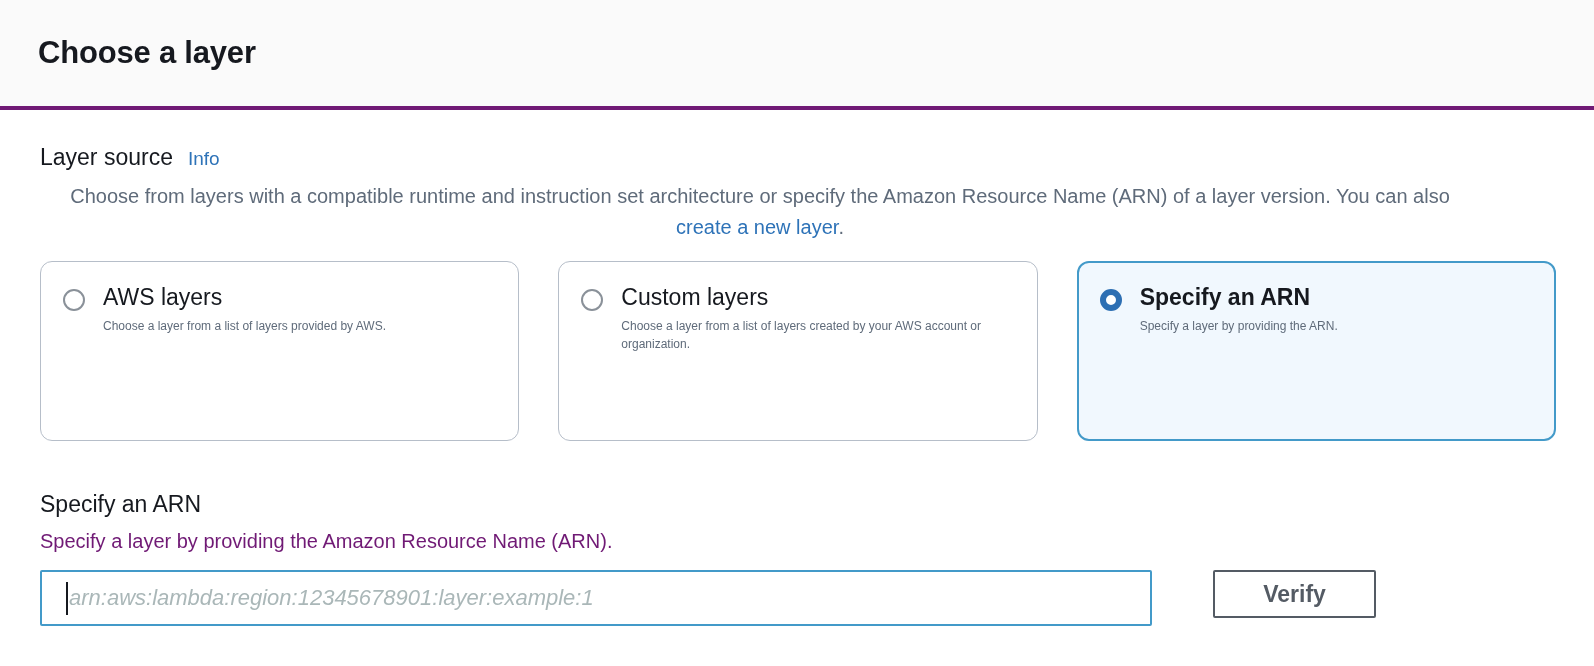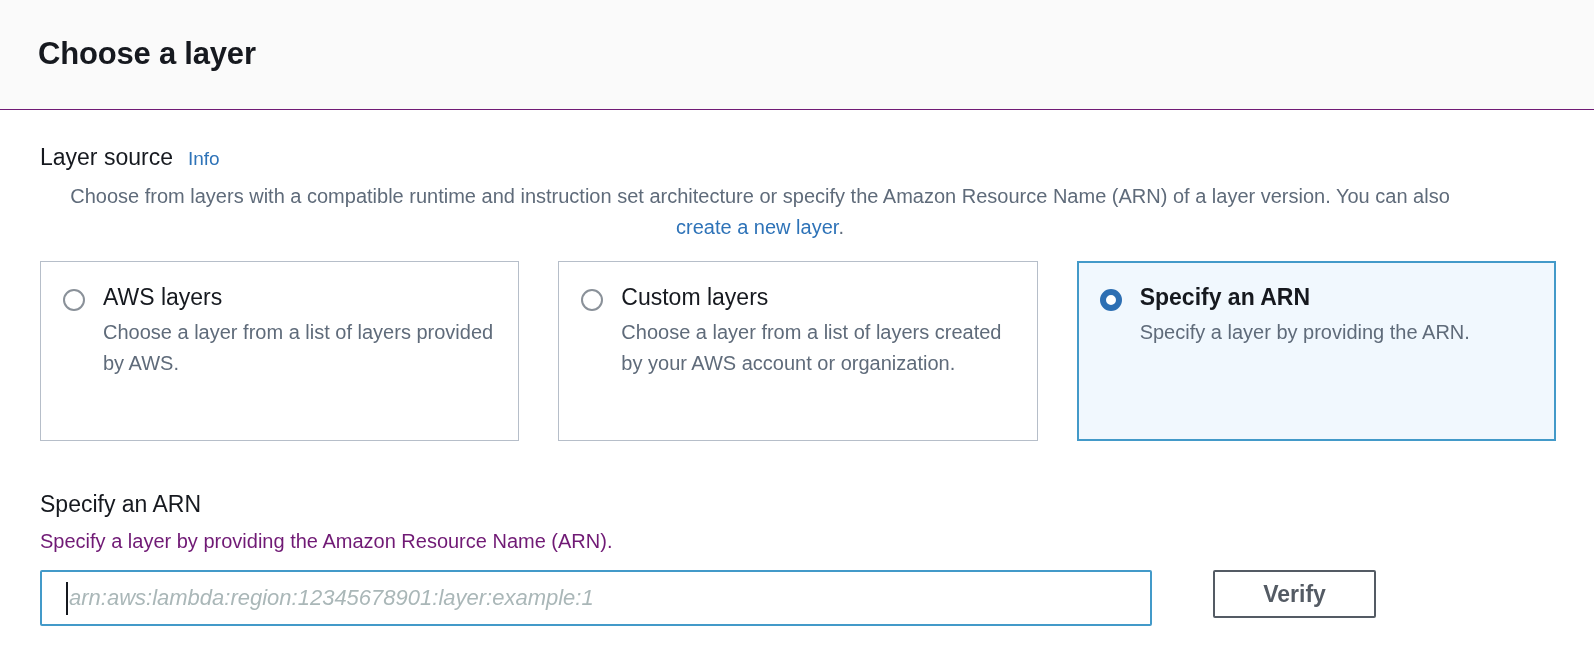--- a/index.html
+++ b/index.html
@@ -14,21 +14,21 @@
     font-family: "Liberation Sans", sans-serif;
     color: #16191f;
     overflow: hidden;
   }
 
   
   .panel-header {
     height: 110px;
     box-sizing: border-box;
     background: #fafafa;
-    border-bottom: 1px solid #701a75;
+    border-bottom: 4px solid #701a75;
     display: flex;
     align-items: center;
     padding: 0 38px;
   }
   .panel-title {
     font-size: 31px;
     font-weight: bold;
     color: #16191f;
     letter-spacing: -0.2px;
     line-height: 1.1;
@@ -78,21 +78,21 @@
     display: flex;
     gap: 39px;
     margin-bottom: 0;
   }
   .radio-card {
     flex: 1 1 0;
     min-width: 0;
     box-sizing: border-box;
     height: 180px;
     border: 1px solid #b6bec9;
-    border-radius: 0;
+    border-radius: 12px;
     background: #ffffff;
     padding: 22px 22px 0 22px;
     display: flex;
     align-items: flex-start;
     gap: 18px;
     cursor: pointer;
   }
   .radio-card.selected {
     border: 2px solid #439ac9;
     background: #f1f8fe;
@@ -116,21 +116,21 @@
 
   .radio-text { min-width: 0; }
   .radio-title {
     font-size: 23px;
     color: #16191f;
     line-height: 1.18;
     margin-bottom: 6px;
   }
   .radio-card.selected .radio-title { font-weight: bold; }
   .radio-desc {
-    font-size: 20px;
+    font-size: 12px;
     line-height: 1.55;
     color: #5f6b7a;
   }
 
   
   .arn-section { margin-top: 50px; }
   .arn-heading {
     font-size: 23px;
     color: #16191f;
     line-height: 1.2;

